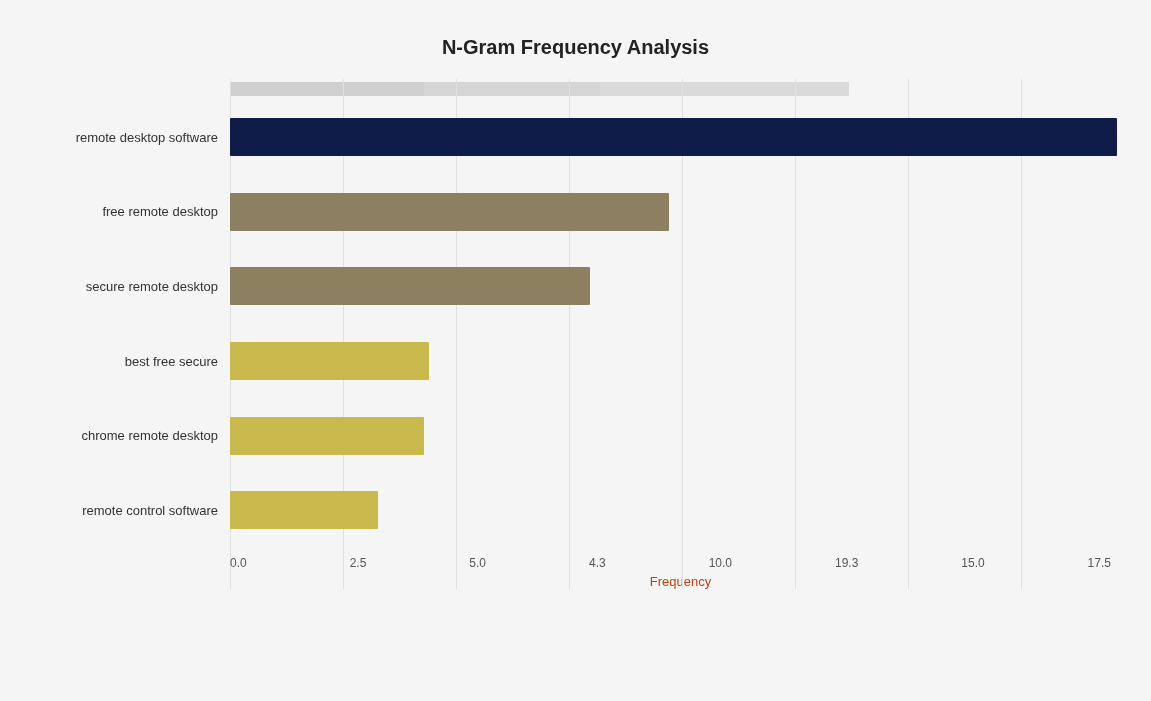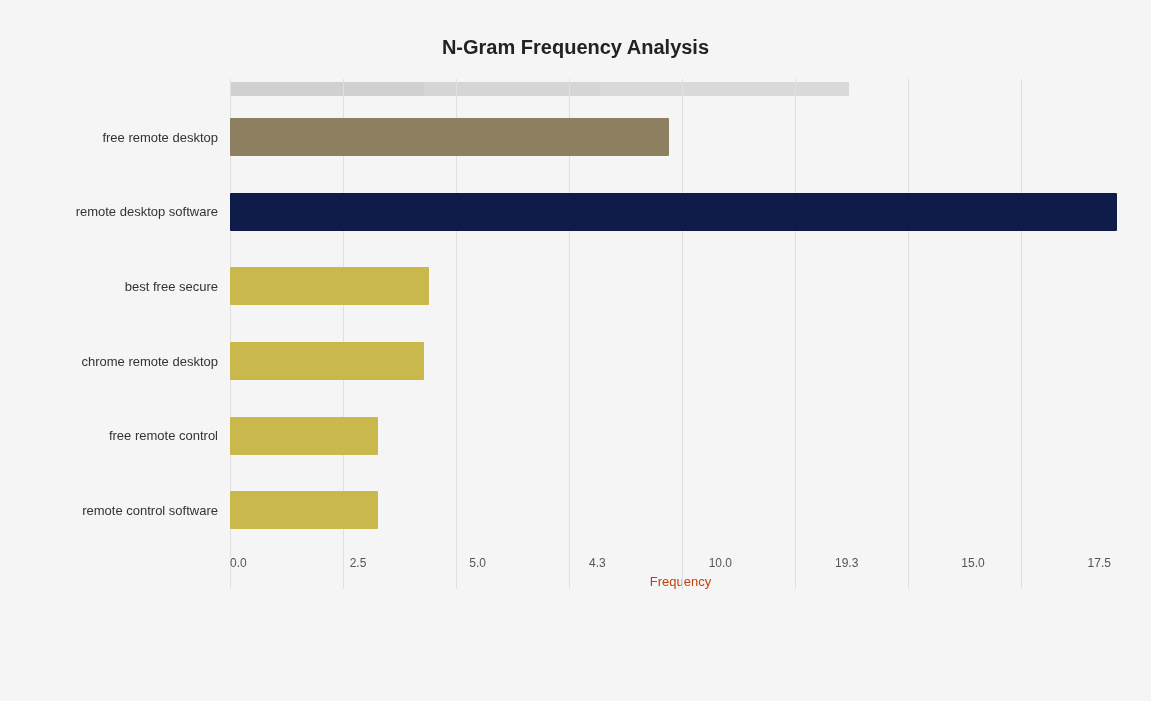--- a/index.html
+++ b/index.html
@@ -140,47 +140,47 @@
         <div class="grid-line" style="left: 25.641%;"></div>
         <div class="grid-line" style="left: 38.4615%;"></div>
         <div class="grid-line" style="left: 51.2821%;"></div>
         <div class="grid-line" style="left: 64.1026%;"></div>
         <div class="grid-line" style="left: 76.9231%;"></div>
         <div class="grid-line" style="left: 89.7436%;"></div>
       </div>
 
     <div class="bars-section" id="bars-section">
         <div class="bar-row">
+          <div class="bar-label">remote desktop software</div>
+          <div class="bar-track">
+            <div class="bar" style="width: 98.4615%; background-color: rgb(15, 28, 74);"></div>
+          </div>
+        </div>
+        <div class="bar-row">
           <div class="bar-label">free remote desktop</div>
           <div class="bar-track">
             <div class="bar" style="width: 48.7179%; background-color: rgb(140, 128, 96);"></div>
           </div>
         </div>
         <div class="bar-row">
-          <div class="bar-label">remote desktop software</div>
-          <div class="bar-track">
-            <div class="bar" style="width: 98.4615%; background-color: rgb(15, 28, 74);"></div>
+          <div class="bar-label">secure remote desktop</div>
+          <div class="bar-track">
+            <div class="bar" style="width: 40%; background-color: rgb(140, 128, 96);"></div>
           </div>
         </div>
         <div class="bar-row">
           <div class="bar-label">best free secure</div>
           <div class="bar-track">
             <div class="bar" style="width: 22.0513%; background-color: rgb(201, 184, 76);"></div>
           </div>
         </div>
         <div class="bar-row">
           <div class="bar-label">chrome remote desktop</div>
           <div class="bar-track">
             <div class="bar" style="width: 21.5385%; background-color: rgb(201, 184, 76);"></div>
-          </div>
-        </div>
-        <div class="bar-row">
-          <div class="bar-label">free remote control</div>
-          <div class="bar-track">
-            <div class="bar" style="width: 16.4103%; background-color: rgb(201, 184, 76);"></div>
           </div>
         </div>
         <div class="bar-row">
           <div class="bar-label">remote control software</div>
           <div class="bar-track">
             <div class="bar" style="width: 16.4103%; background-color: rgb(201, 184, 76);"></div>
           </div>
         </div>
       </div>
 

